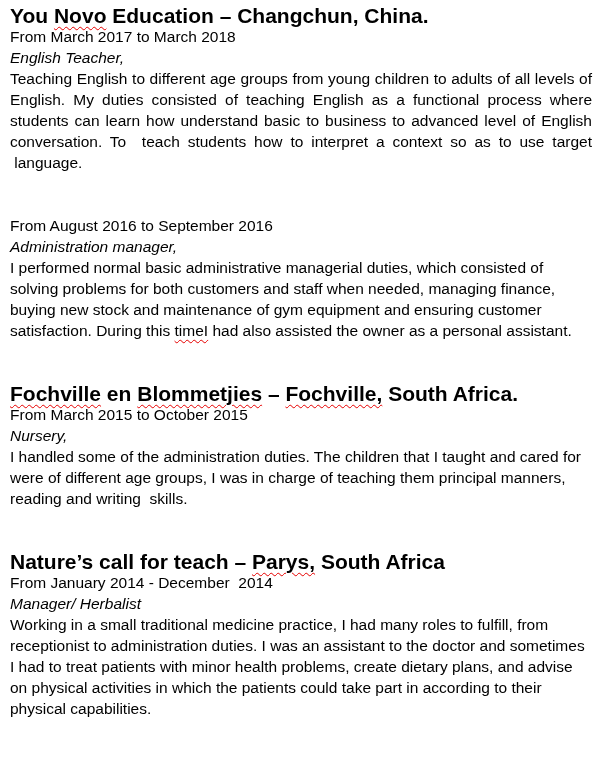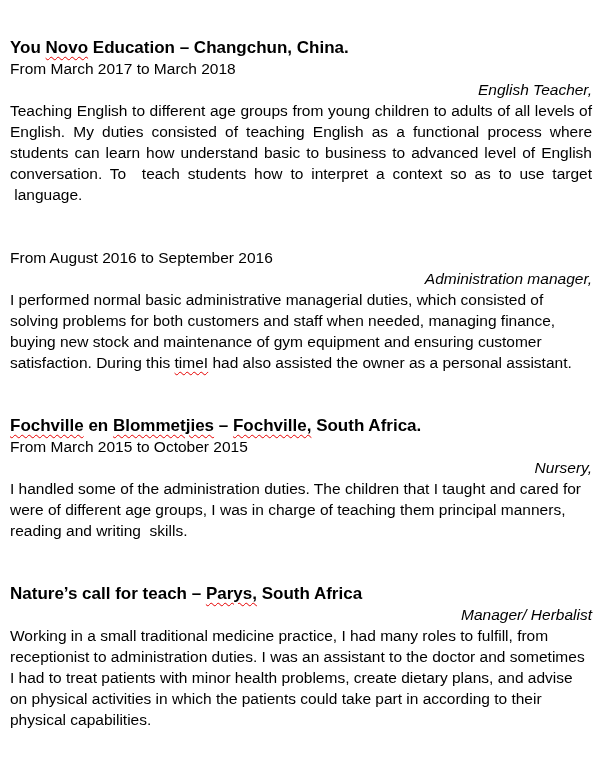--- a/index.html
+++ b/index.html
@@ -16,26 +16,25 @@
     font-family: "Liberation Sans", sans-serif;
     color: #000000;
     font-size: 15.5px;
     line-height: 21px;
     background: #ffffff;
   }
   .section { margin-bottom: 42px; }
   .section:last-child { margin-bottom: 0; }
   .job-heading {
     font-weight: 700;
-    font-size: 17px;
+    font-size: 21px;
     line-height: 21px;
-    margin-top: 32px;
   }
   .job-dates { white-space: pre-wrap; }
-  .job-role { font-style: italic; text-align: right; }
+  .job-role { font-style: italic; }
   .job-body.justified { text-align: justify; }
   .misspelled {
     text-decoration-line: underline;
     text-decoration-style: wavy;
     text-decoration-color: var(--squiggle, #e60000);
     text-decoration-thickness: 1px;
     text-underline-offset: 3px;
   }
 </style>
 </head>
@@ -58,17 +57,18 @@
 
   <div class="section">
     <div class="job-heading"><span class="misspelled">Fochville</span><span> en </span><span class="misspelled">Blommetjies</span><span> – </span><span class="misspelled">Fochville,</span><span> South Africa.</span></div>
     <div class="job-dates">From March 2015 to October 2015</div>
     <div class="job-role">Nursery,</div>
     <div class="job-body"><span>I handled some of the administration duties. The children that I taught and cared for were of different age groups, I was in charge of teaching them principal manners, reading and writing &nbsp;skills.</span></div>
   </div>
 
   <div class="section">
     <div class="job-heading"><span>Nature’s call for teach – </span><span class="misspelled">Parys,</span><span> South Africa</span></div>
+    <div class="job-dates">From January 2014 - December &nbsp;2014</div>
     <div class="job-role">Manager/ Herbalist</div>
     <div class="job-body"><span>Working in a small traditional medicine practice, I had many roles to fulfill, from receptionist to administration duties. I was an assistant to the doctor and sometimes I had to treat patients with minor health problems, create dietary plans, and advise on physical activities in which the patients could take part in according to their physical capabilities.</span></div>
   </div>
 
 </div>
 
 </body></html>

